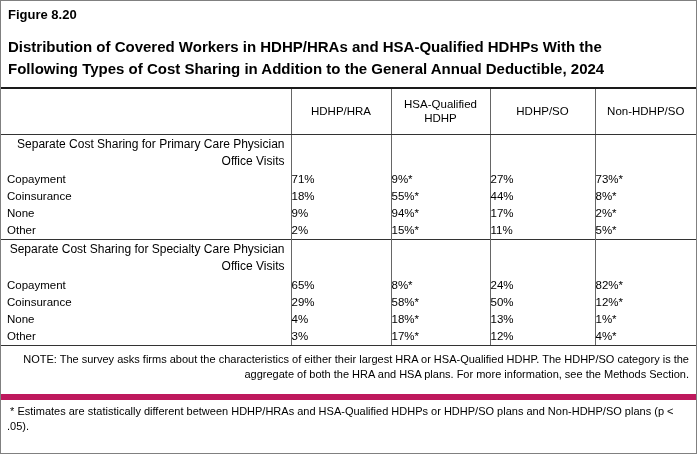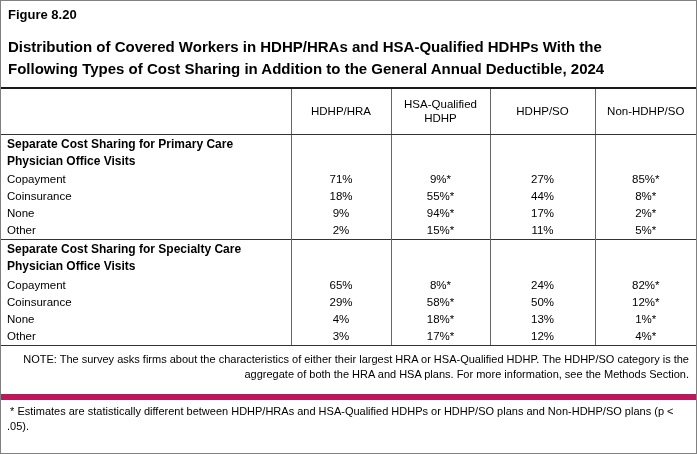--- a/index.html
+++ b/index.html
@@ -53,32 +53,32 @@
     border-bottom: 1px solid #333;
     line-height: 1.25;
   }
   table.cost-table thead th.data-col,
   table.cost-table td.data-cell,
   table.cost-table td.data-empty {
     border-left: 1px solid #666;
   }
   tr.section-row { height: 37px; }
   tr.section-row th {
-    text-align: left;
+    text-align: right;
     vertical-align: top;
     font-size: 12px;
-    font-weight: bold;
+    font-weight: normal;
     padding: 1px 6px 0 6px;
     line-height: 17px;
   }
   tr.section-row.second > * { border-top: 1px solid #333; }
   tr.data-row { height: 17px; }
   tr.data-row td { line-height: 17px; vertical-align: middle; }
   td.row-label { text-align: left; padding-left: 6px; }
-  td.data-cell { text-align: center; }
+  td.data-cell { }
   
   .note-block {
     width: 695px;
     font-size: 11px;
     line-height: 15.5px;
     padding: 6px 7px 0 6px;
   }
   .note  { height: 49px; border-top: 1px solid #333; text-align: right; }
   .footnote {
     height: 36px;
@@ -121,21 +121,21 @@
           <td class="data-empty"></td>
           <td class="data-empty"></td>
           <td class="data-empty"></td>
           <td class="data-empty"></td>
         </tr>
         <tr class="data-row">
           <td class="row-label">Copayment</td>
           <td class="data-cell">71%</td>
           <td class="data-cell">9%*</td>
           <td class="data-cell">27%</td>
-          <td class="data-cell">85%*</td>
+          <td class="data-cell">73%*</td>
         </tr>
         <tr class="data-row">
           <td class="row-label">Coinsurance</td>
           <td class="data-cell">18%</td>
           <td class="data-cell">55%*</td>
           <td class="data-cell">44%</td>
           <td class="data-cell">8%*</td>
         </tr>
         <tr class="data-row">
           <td class="row-label">None</td>

